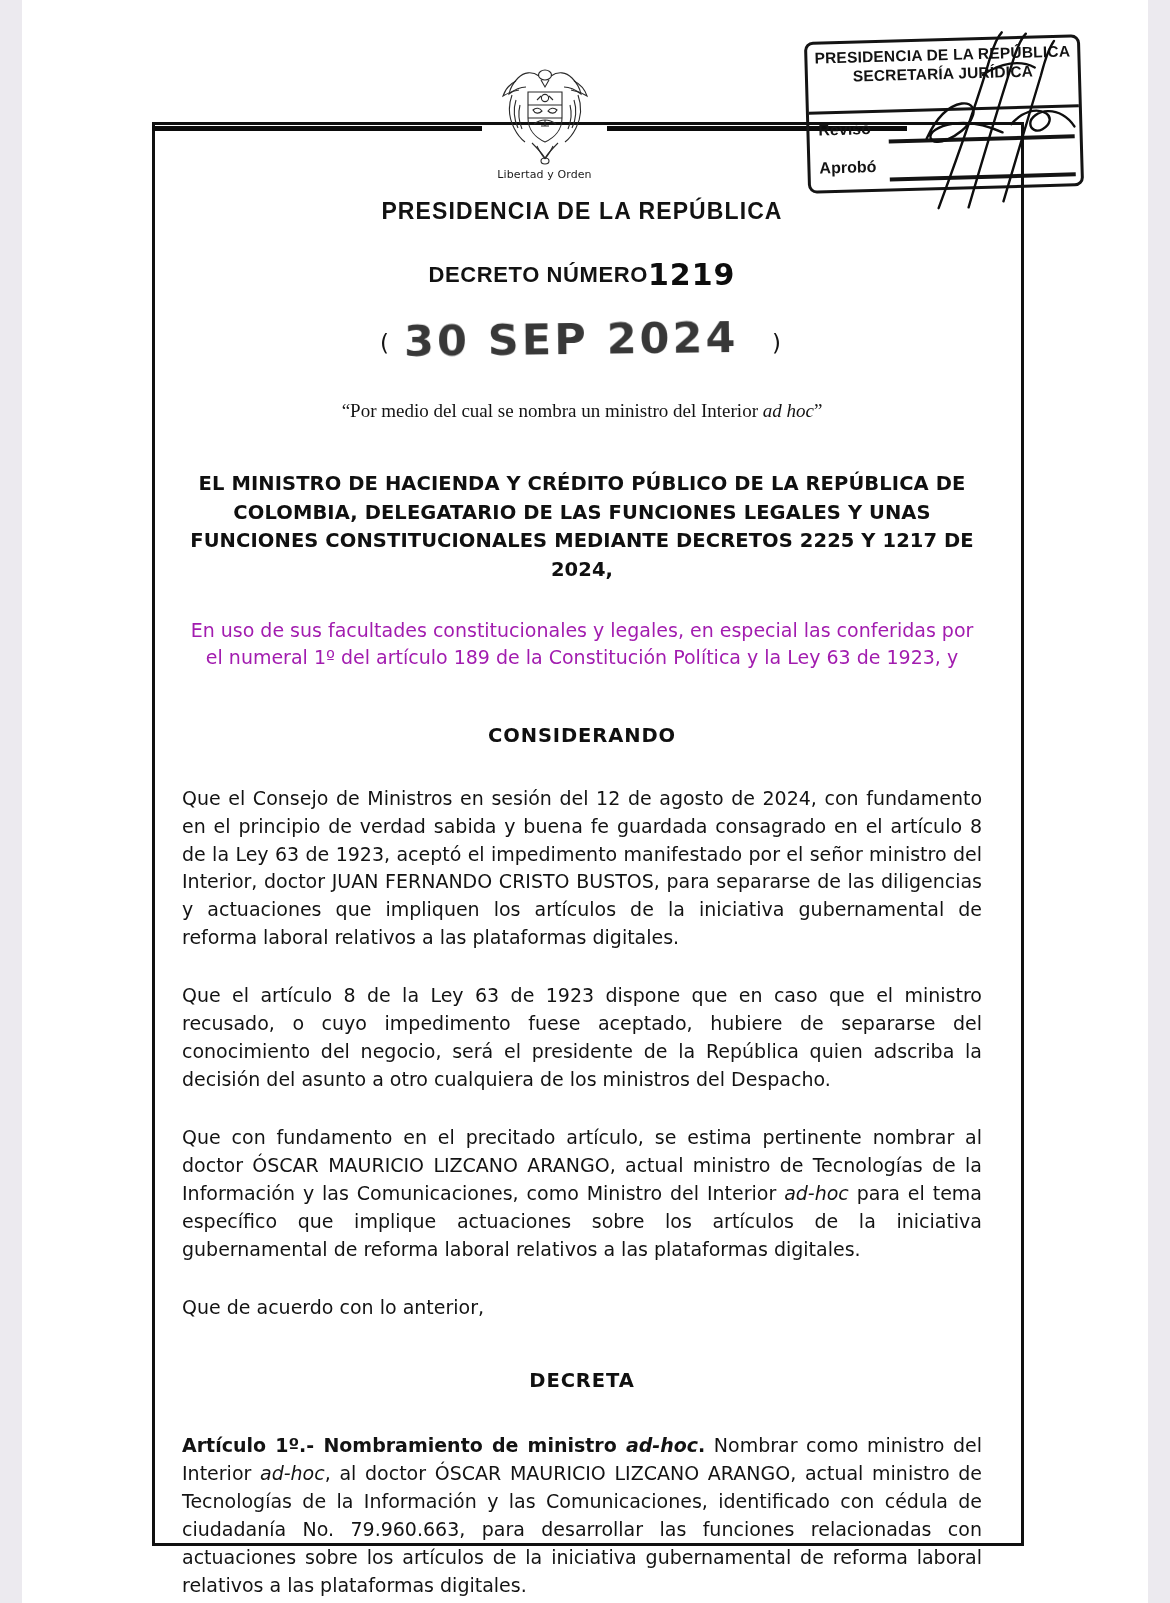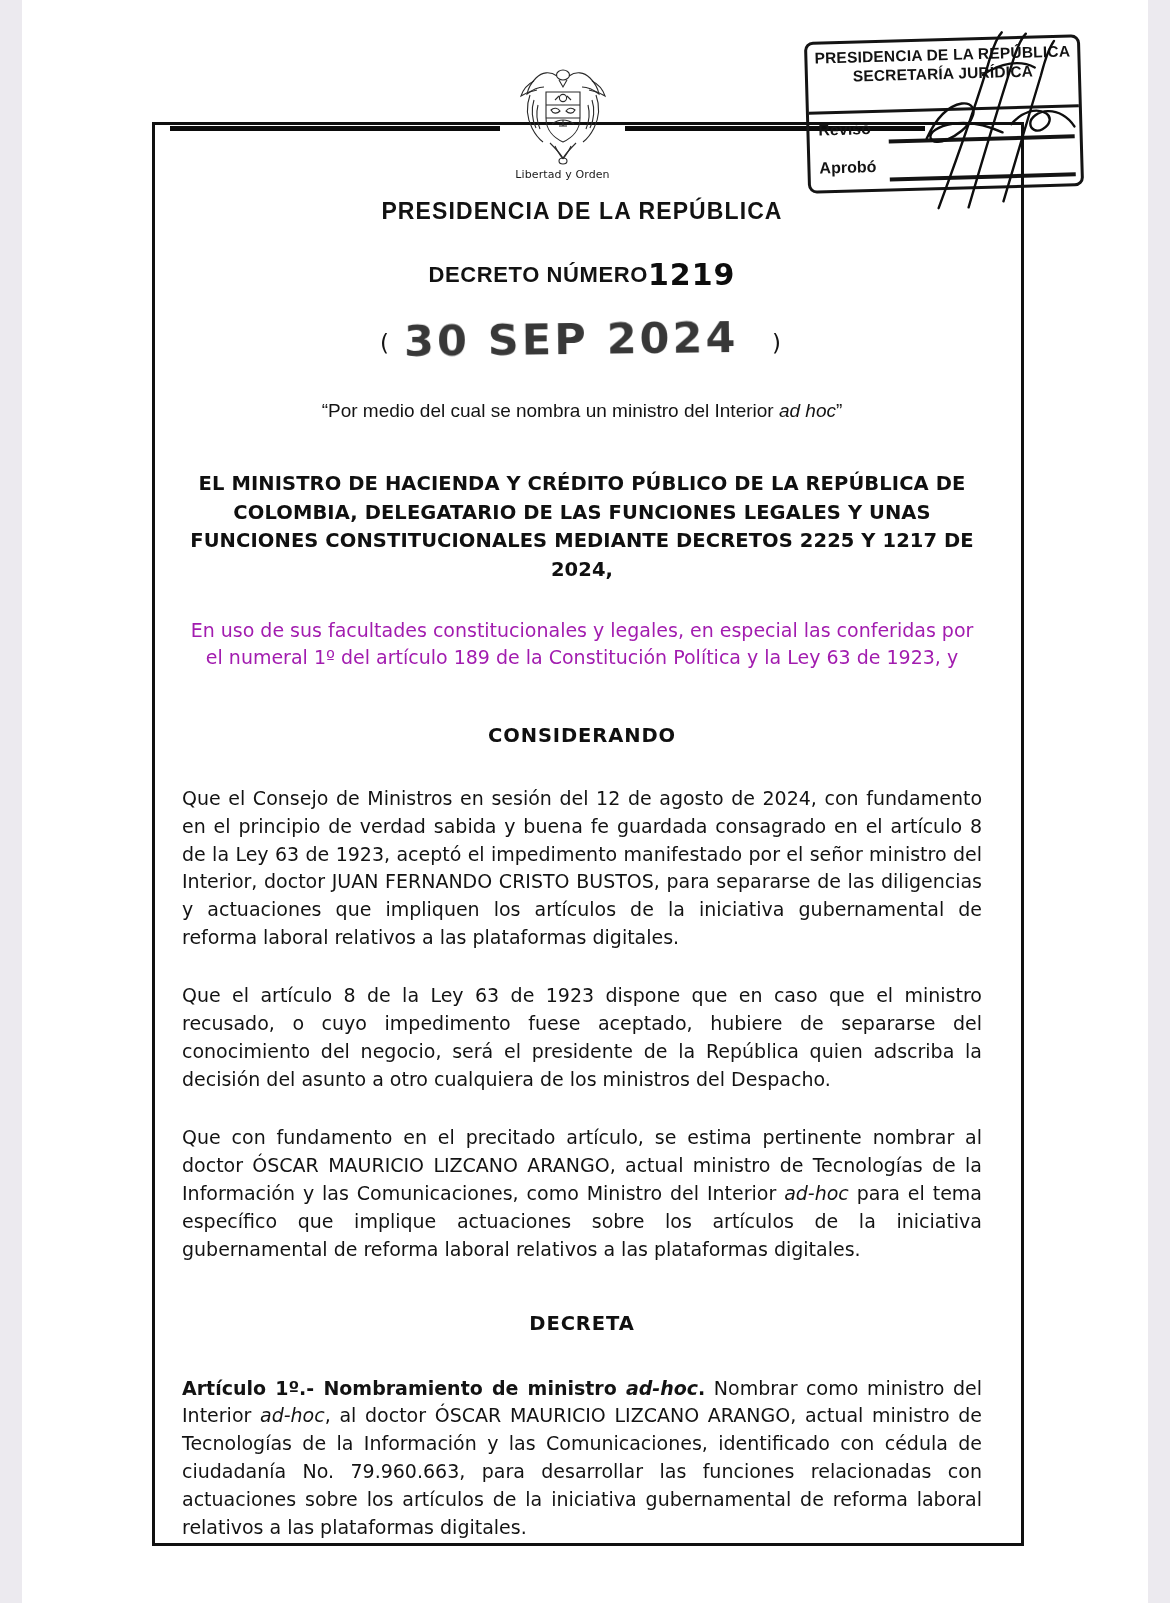--- a/index.html
+++ b/index.html
@@ -39,21 +39,20 @@
     border: 3px solid #101010;
     background: transparent;
   }
 
   
   .header-band {
     position: absolute;
     left: 152px; top: 112px;
     width: 692px;
     height: 80px;
-    margin-left: 18px;
   }
   .rule-left {
     position: absolute;
     left: 0px; top: 14px;
     width: 330px; height: 5px;
     background: #0b0b0b;
   }
   .rule-right {
     position: absolute;
     left: 455px; top: 14px;
@@ -191,21 +190,21 @@
     font-size: 43px;
     letter-spacing: 3px;
     color: #1d1d1d;
     opacity: 0.88;
     transform: rotate(-0.7deg);
     filter: blur(0.35px);
   }
 
   .subtitle {
     text-align: center;
-    font-family: Liberation Sans, sans-serif;
+    font-family: Liberation Serif, serif;
     font-size: 19px;
     color: #131313;
     margin-top: 16px;
     margin-bottom: 48px;
   }
   .subtitle i { font-style: italic; }
 
   .authority {
     text-align: center;
     font-family: "DejaVu Sans", sans-serif;
@@ -361,19 +360,20 @@
     <div class="faculties">En uso de sus facultades constitucionales y legales, en especial las conferidas por el numeral 1º del artículo 189 de la Constitución Política y la Ley 63 de 1923, y</div>
 
     <div class="section-head">CONSIDERANDO</div>
 
     <p class="para">Que el Consejo de Ministros en sesión del 12 de agosto de 2024, con fundamento en el principio de verdad sabida y buena fe guardada consagrado en el artículo 8 de la Ley 63 de 1923, aceptó el impedimento manifestado por el señor ministro del Interior, doctor JUAN FERNANDO CRISTO BUSTOS, para separarse de las diligencias y actuaciones que impliquen los artículos de la iniciativa gubernamental de reforma laboral relativos a las plataformas digitales.</p>
 
     <p class="para">Que el artículo 8 de la Ley 63 de 1923 dispone que en caso que el ministro recusado, o cuyo impedimento fuese aceptado, hubiere de separarse del conocimiento del negocio, será el presidente de la República quien adscriba la decisión del asunto a otro cualquiera de los ministros del Despacho.</p>
 
     <p class="para"><span>Que con fundamento en el precitado artículo, se estima pertinente nombrar al doctor ÓSCAR MAURICIO LIZCANO ARANGO, actual ministro de Tecnologías de la Información y las Comunicaciones, como Ministro del Interior </span><i>ad-hoc</i><span> para el tema específico que implique actuaciones sobre los artículos de la iniciativa gubernamental de reforma laboral relativos a las plataformas digitales.</span></p>
 
+    <p class="para no-justify">Que de acuerdo con lo anterior,</p>
 
     <div class="head-decreta">DECRETA</div>
 
     <p class="para"><b><span>Artículo 1º.- Nombramiento de ministro </span><i>ad-hoc</i><span>.</span></b><span> Nombrar como ministro del Interior </span><i>ad-hoc</i><span>, al doctor ÓSCAR MAURICIO LIZCANO ARANGO, actual ministro de Tecnologías de la Información y las Comunicaciones, identificado con cédula de ciudadanía No. 79.960.663, para desarrollar las funciones relacionadas con actuaciones sobre los artículos de la iniciativa gubernamental de reforma laboral relativos a las plataformas digitales.</span></p>
 
   </div>
 </div>
 
 </body></html>

